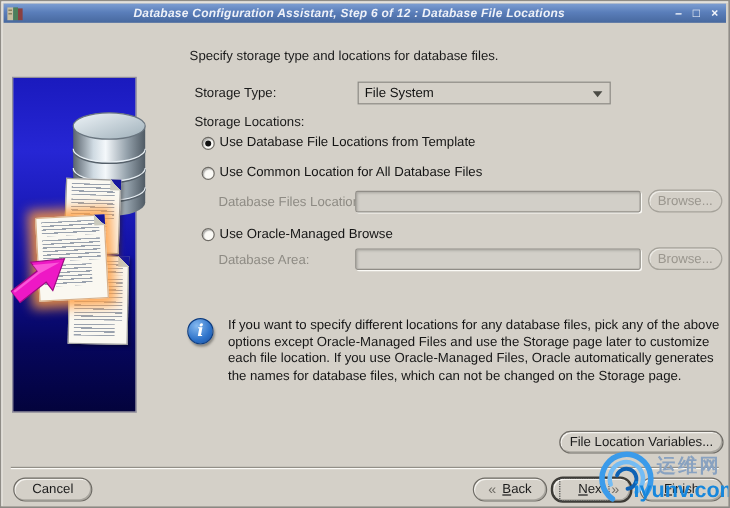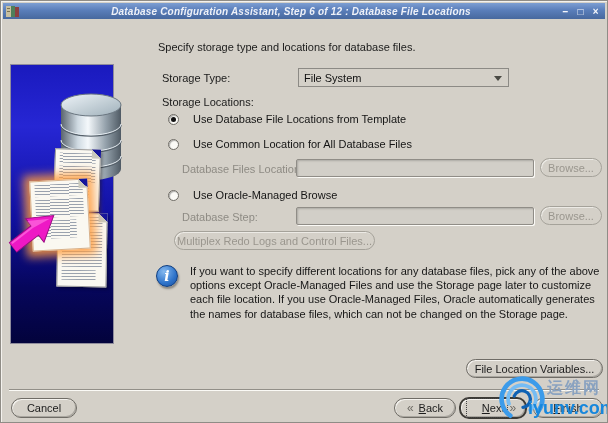--- a/index.html
+++ b/index.html
@@ -51,21 +51,21 @@
   .combo {
     position: absolute; left: 297px; top: 67px; width: 211px; height: 19px;
     background: #d4d0c8; border: 1px solid #8c8a85;
     box-shadow: inset 1px 1px 0 #efedе8;
     font-size: 11px; color: #111; display: flex; align-items: center;
     padding: 0 10px 0 5px; cursor: default;
   }
   .combo .arrow { position: absolute; right: 6px; top: 7px; width: 0; height: 0;
     border-left: 4px solid transparent; border-right: 4px solid transparent;
     border-top: 5px solid #4a4a44; }
-  .radio-row { position: absolute; display: flex; align-items: center; gap: 14px; }
+  .radio-row { position: absolute; display: flex; align-items: center; gap: 4px; }
   .radio {
     width: 11px; height: 11px; border-radius: 50%;
     background: #fbfaf6; border: 1px solid #6e6b65;
     box-shadow: inset 1px 1px 1px rgba(0,0,0,.3); flex: 0 0 auto;
   }
   .radio.on::after { content: ""; display: block; width: 5px; height: 5px;
     border-radius: 50%; background: #111; margin: 2px; }
   .radio-label { font-size: 11px; color: #141414; }
   .tfield {
     position: absolute; height: 18px; background: #d2cfc8;
@@ -204,29 +204,26 @@
   <input class="tfield" style="left: 295px; top: 158px; width: 238px;" disabled="" value="">
   <div class="btn disabled" style="left:539px; top:157px; width:62px; height:19px;">
     <span>Browse...</span>
   </div>
 
   <div class="radio-row" style="left:167px; top:188px;">
     <span class="radio"></span>
     <span class="radio-label">Use Oracle-Managed Browse</span>
   </div>
 
-  <div class="lbl dim" style="left:181px; top:210px;">Database Step:</div>
+  <div class="lbl dim" style="left:181px; top:210px;">Database Area:</div>
   <input class="tfield" style="left: 295px; top: 206px; width: 238px;" disabled="" value="">
   <div class="btn disabled" style="left:539px; top:205px; width:62px; height:19px;">
     <span>Browse...</span>
   </div>
 
-  <div class="btn disabled" style="left:173px; top:230px; width:201px; height:19px;">
-    <span>Multiplex Redo Logs and Control Files...</span>
-  </div>
 
   <div class="info-icon">i</div>
   <div class="info-text">If you want to specify different locations for any database files, pick any of the above options except Oracle-Managed Files and use the Storage page later to customize each file location. If you use Oracle-Managed Files, Oracle automatically generates the names for database files, which can not be changed on the Storage page.</div>
 
   <div class="btn" style="left:465px; top:358px; width:137px; height:19px;">
     <span>File Location Variables...</span>
   </div>
 
   <div class="sep"></div>
 

